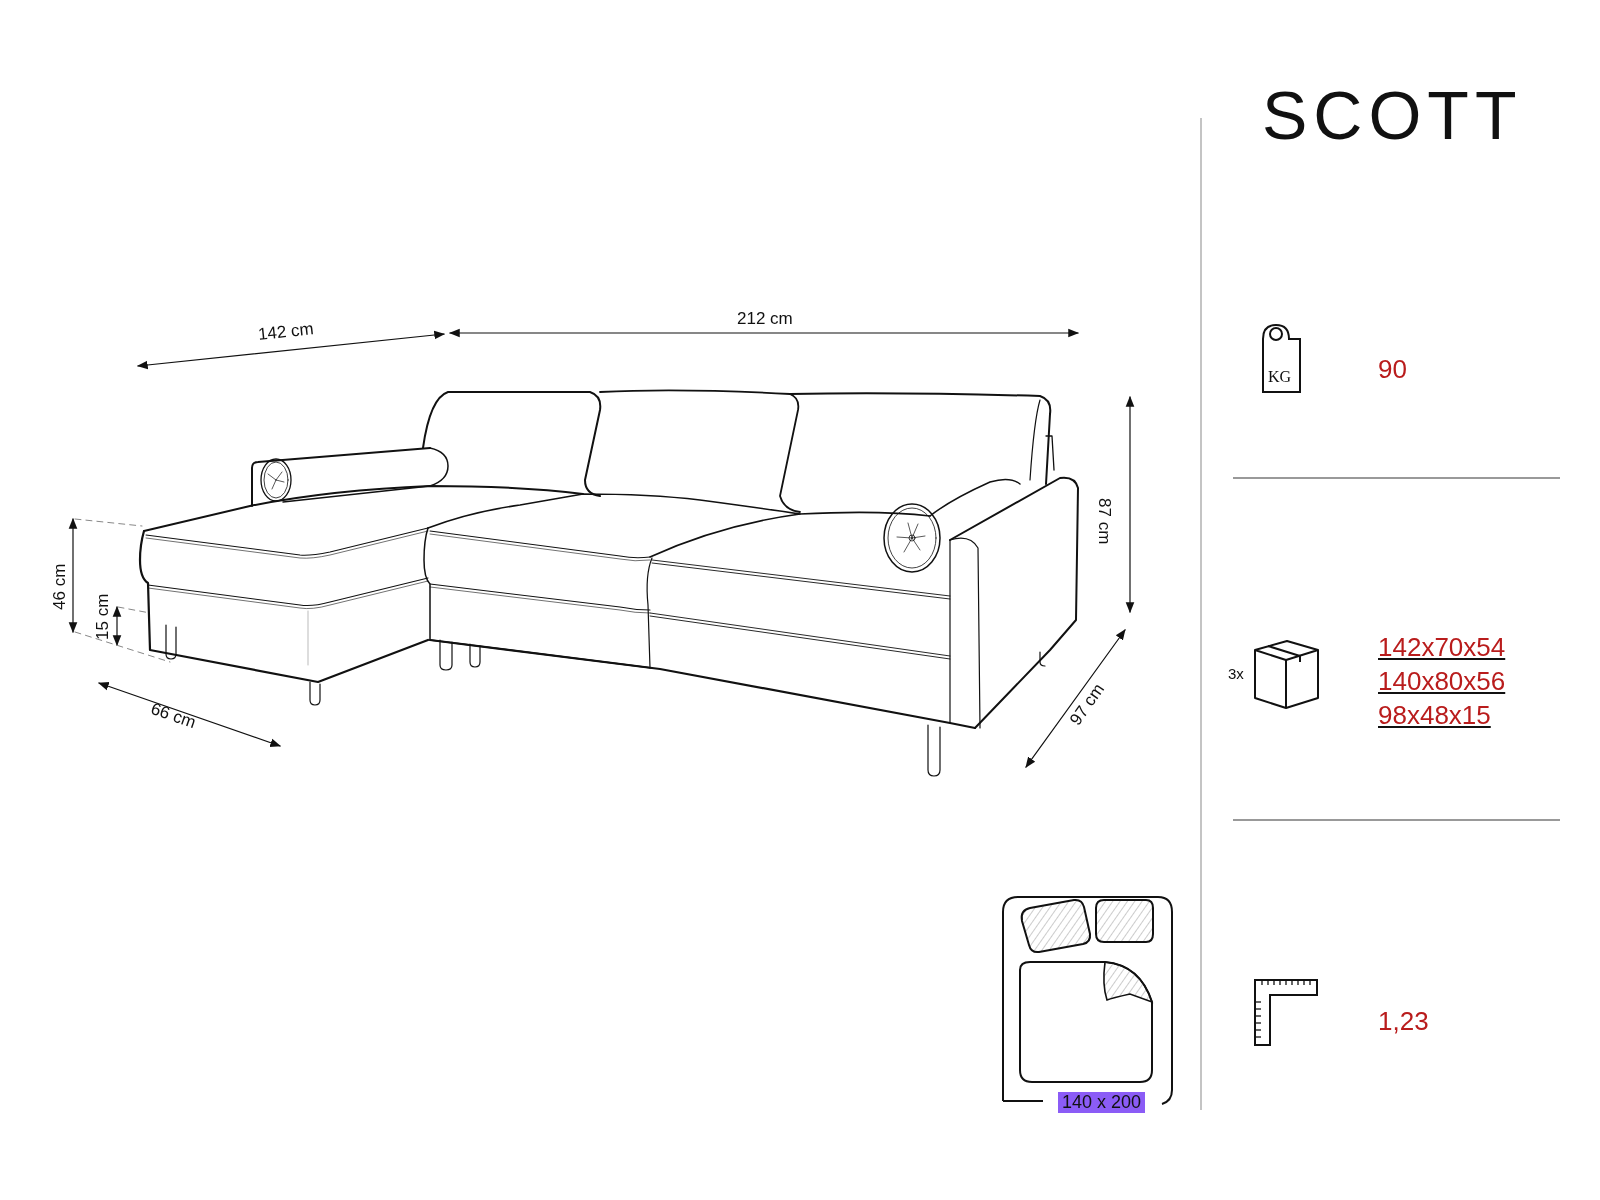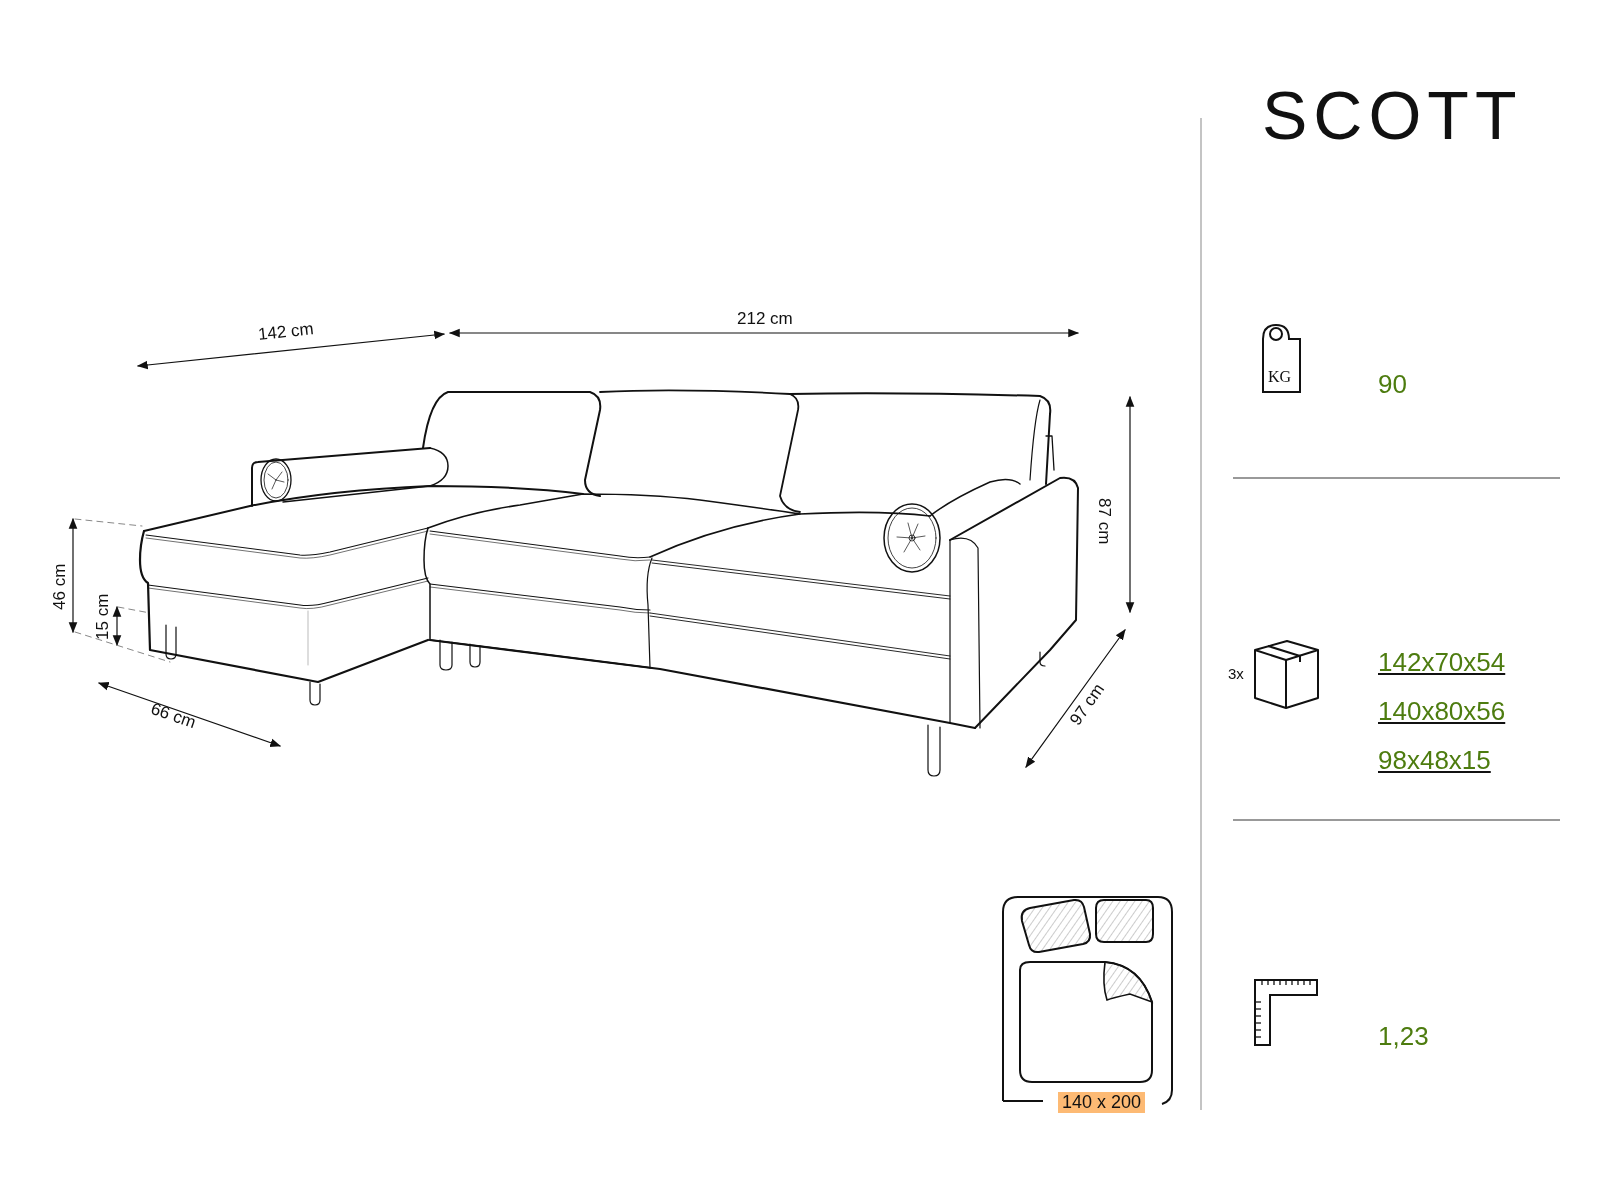--- a/index.html
+++ b/index.html
@@ -2,21 +2,21 @@
 <html><head>
 <meta charset="utf-8">
 <style>
   html, body { margin: 0; padding: 0; background: #ffffff; }
   body { width: 1600px; height: 1200px; position: relative; overflow: hidden;
          font-family: "Liberation Sans", "DejaVu Sans", sans-serif; color: #111; }
   .abs { position: absolute; }
   .title { left: 1262px; top: 76px; font-size: 68px; letter-spacing: 6px; font-weight: 400; color: #111; }
   .vdiv { left: 1200px; top: 118px; width: 2px; height: 992px; background: #c4c4c4; }
   .hdiv { left: 1233px; width: 327px; height: 2px; background: #999; }
-  .spec-value { font-size: 26px; color: #4d7c0f; line-height: 34px; margin-top: 15px; }
+  .spec-value { font-size: 26px; color: #b91c1c; line-height: 34px; }
   .dim-label { font-size: 17px; color: #111; white-space: nowrap; }
   svg.drawing { position: absolute; left: 0; top: 0; }
   .qty { font-size: 15px; }
 </style>
 </head>
 <body>
 
 <div class="abs title">SCOTT</div>
 
 <div class="abs vdiv"></div>
@@ -148,21 +148,21 @@
 </svg>
 
 <div class="abs dim-label" style="left:258px; top:322px; transform:rotate(-6deg);">142 cm</div>
 <div class="abs dim-label" style="left:737px; top:309px;">212 cm</div>
 <div class="abs dim-label" style="left:1114px; top:498px; transform:rotate(90deg); transform-origin:left top;">87 cm</div>
 <div class="abs dim-label" style="left:1066px; top:718px; transform:rotate(-55deg); transform-origin:left top;">97 cm</div>
 <div class="abs dim-label" style="left:50px; top:610px; transform:rotate(-90deg); transform-origin:left top;">46 cm</div>
 <div class="abs dim-label" style="left:93px; top:640px; transform:rotate(-90deg); transform-origin:left top;">15 cm</div>
 <div class="abs dim-label" style="left:150px; top:706px; transform:rotate(19deg);">66 cm</div>
 
-<div class="abs dim-label" style="left:1058px; top:1092px; font-size:18px; background:#fdba74; padding:0 4px;">140 x 200</div>
+<div class="abs dim-label" style="left:1058px; top:1092px; font-size:18px; background:#8b5cf6; padding:0 4px;">140 x 200</div>
 
 <div class="abs" style="left:1268px; top:368px; font-size:16px;font-family:Liberation Serif, serif;">KG</div>
 
 <div class="abs spec-value" style="left:1378px; top:352px;">90</div>
 
 <div class="abs qty" style="left:1228px; top:665px;">3x</div>
 <div class="abs" style="left:1378px; top:630px;text-decoration:underline;">
   <div class="spec-value">142x70x54</div>
   <div class="spec-value">140x80x56</div>
   <div class="spec-value">98x48x15</div>

